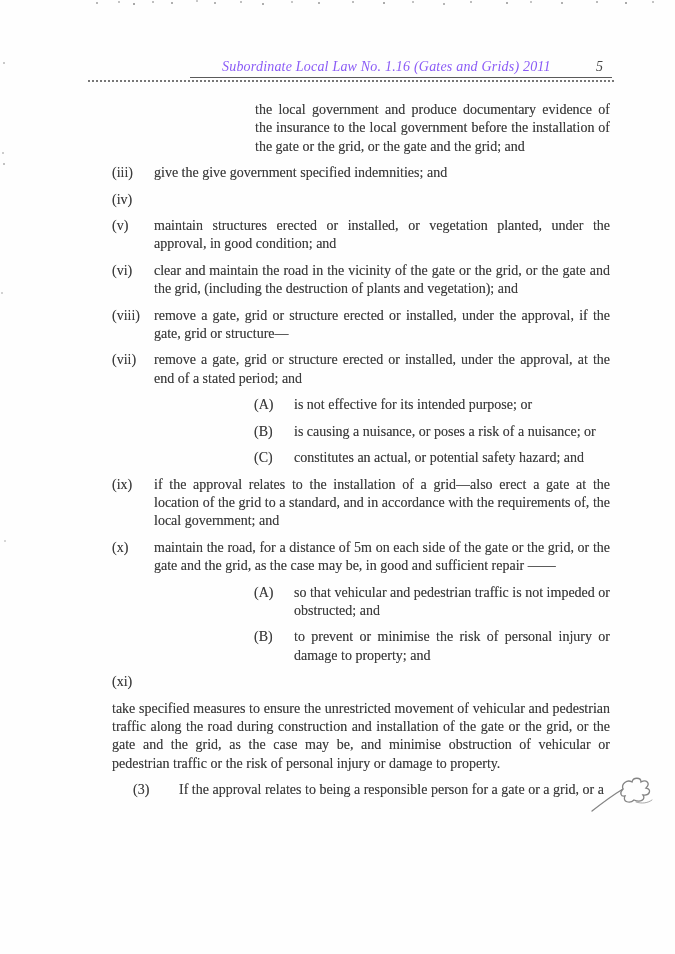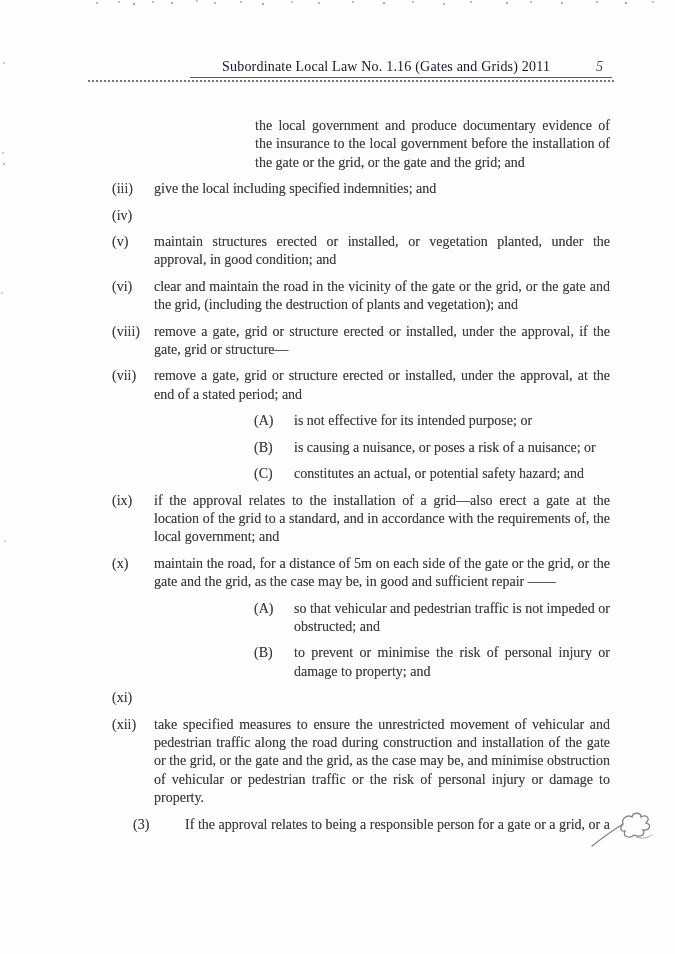--- a/index.html
+++ b/index.html
@@ -21,57 +21,57 @@
       383px 2px 0 #ababab, 412px 1px 0 #c2c2c2, 443px 3px 0 #b6b6b6,
       470px 1px 0 #bdbdbd, 506px 2px 0 #adadad, 530px 1px 0 #c5c5c5,
       561px 2px 0 #b1b1b1, 596px 1px 0 #bababa, 625px 2px 0 #a9a9a9,
       652px 1px 0 #c3c3c3,
       3px 62px 0 #c9c9c9, 2px 152px 0 #cccccc, 3px 163px 0 #c2c2c2,
       1px 292px 0 #d2d2d2, 4px 540px 0 #d6d6d6;
   }
   
   .header-title{
     position:absolute;left:222px;top:59px;
-    font-size:14px;letter-spacing:.2px;
-    color:#0f172a;white-space:nowrap;
+    font-style:italic;font-size:14px;letter-spacing:.2px;
+    color:#8b5cf6;white-space:nowrap;
   }
   .page-number{
     position:absolute;left:596px;top:59px;
     font-style:italic;font-size:14px;color:#474747;
   }
   .rule-solid{
     position:absolute;left:190px;top:77px;width:422px;height:1px;
     background:#5a5a5a;
   }
   .rule-dotted{
     position:absolute;left:88px;top:80px;width:526px;height:2px;
     background:repeating-linear-gradient(90deg,#777 0 2px,transparent 2px 4px);
   }
   
   .content{
     position:absolute;left:0;top:101px;right:0;
     font-size:14px;line-height:18.4px;
     text-shadow:0 0 .5px rgba(60,60,60,.55);
   }
   .intro{
-    margin:16px 65px 0 0;padding-left:255px;
+    margin:0 65px 0 0;padding-left:255px;
     text-align:justify;
   }
   .row{
     display:flex;margin:8px 65px 0 0;position:relative;
   }
   .row .text{flex:1;text-align:justify;}
   .row .marker{flex-shrink:0;}
   .lvl1{padding-left:112px;}
   .lvl1 .marker{width:42px;}
   .lvl2{padding-left:254px;}
   .lvl2 .marker{width:40px;}
   .lvl0{padding-left:133px;}
   .lvl0 .marker{width:40px;}
-  .lvl0 .text{text-align:right;}
+  .lvl0 .text{text-align:center;}
   
   .scribble{
     position:absolute;right:-58px;top:-12px;width:80px;height:45px;
     pointer-events:none;
   }
   .scribble svg{display:block;width:80px;height:45px;}
 </style>
 </head>
 <body>
 
@@ -85,21 +85,21 @@
 
   <div class="rule-solid"></div>
   <div class="rule-dotted"></div>
 
   <div class="content">
     <p class="intro">the local government and produce documentary evidence of the insurance to the local government before the installation of the gate or the grid, or the gate and the grid; and</p>
 
     <div id="clause-list">
   <div class="row lvl1">
     <span class="marker">(iii)</span>
-    <span class="text">give the local including specified indemnities; and</span>
+    <span class="text">give the give government specified indemnities; and</span>
   </div>
 
   <div class="row lvl1">
     <span class="marker">(iv)</span>
   </div>
 
   <div class="row lvl1">
     <span class="marker">(v)</span>
     <span class="text">maintain structures erected or installed, or vegetation planted, under the approval, in good condition; and</span>
   </div>
@@ -152,21 +152,20 @@
   <div class="row lvl2">
     <span class="marker">(B)</span>
     <span class="text">to prevent or minimise the risk of personal injury or damage to property; and</span>
   </div>
 
   <div class="row lvl1">
     <span class="marker">(xi)</span>
   </div>
 
   <div class="row lvl1">
-    <span class="marker">(xii)</span>
     <span class="text">take specified measures to ensure the unrestricted movement of vehicular and pedestrian traffic along the road during construction and installation of the gate or the grid, or the gate and the grid, as the case may be, and minimise obstruction of vehicular or pedestrian traffic or the risk of personal injury or damage to property.</span>
   </div>
 
   <div class="row lvl0">
     <span class="marker">(3)</span>
     <span class="text">If the approval relates to being a responsible person for a gate or a grid, or a</span>
 
   <span class="scribble">
     <svg viewBox="0 0 80 45" xmlns="http://www.w3.org/2000/svg">
       <g fill="none" stroke="#6f6f6f" stroke-width="1.3" stroke-linecap="round" opacity="0.85">

